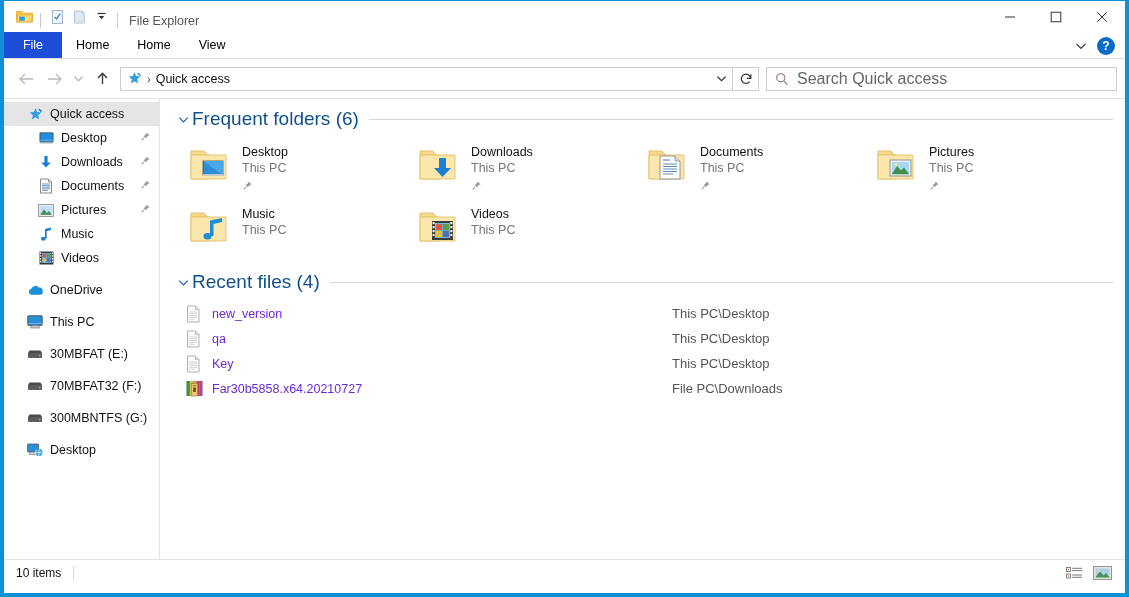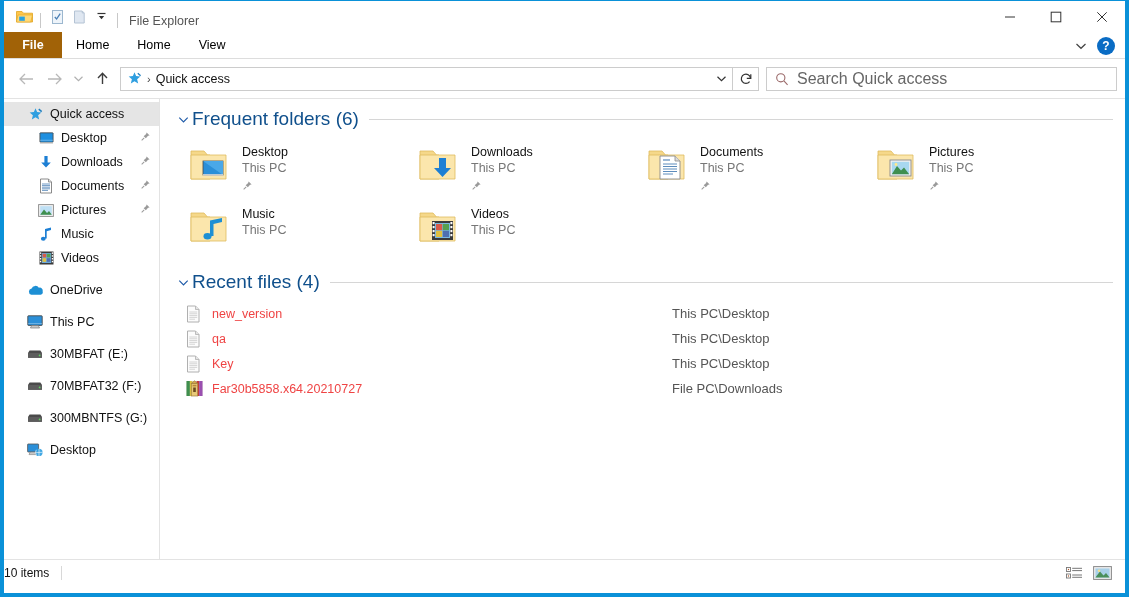--- a/index.html
+++ b/index.html
@@ -58,21 +58,21 @@
     position: relative;
   }
   .tab {
     display: flex; align-items: center; justify-content: center;
     font-size: 12.5px; color: #000000;
     padding: 0 14px;
     min-width: 54px;
     cursor: default;
   }
   .tab-file {
-    background: #a16207; color: #ffffff; font-weight: bold;
+    background: #1d4ed8; color: #ffffff; font-weight: normal;
     min-width: 58px;
   }
   .ribbon-right {
     position: absolute; right: 6px; top: 0; height: 27px;
     display: flex; align-items: center; gap: 4px;
   }
   .chev-btn {
     width: 24px; height: 22px;
     display: flex; align-items: center; justify-content: center;
     color: #444;
@@ -220,34 +220,34 @@
 
   .recent-list {
     padding: 6px 0 0 0;
   }
   .recent-row {
     display: flex; align-items: center;
     height: 25px;
     padding-left: 26px;
   }
   .recent-icon { width: 22px; display: flex; align-items: center; justify-content: flex-start; flex: 0 0 26px; }
-  .recent-name { font-size: 12.5px; color: #ef4444; flex: 0 0 460px; }
+  .recent-name { font-size: 12.5px; color: #6d28d9; flex: 0 0 460px; }
   .recent-path { font-size: 13px; color: #555555; }
 
   
   .statusbar {
     height: 26px;
     border-top: 1px solid #e3e3e3;
     display: flex; align-items: center;
     background: #ffffff;
     position: relative;
   }
   .status-text {
     font-size: 12px; color: #111;
-    padding-left: 0;
+    padding-left: 12px;
   }
   .status-sep {
     width: 1px; height: 14px; background: #d8d8d8; margin-left: 12px;
   }
   .viewbtns {
     position: absolute; right: 12px; top: 0; height: 26px;
     display: flex; align-items: center; gap: 6px;
   }
   .viewbtn {
     width: 22px; height: 20px;

